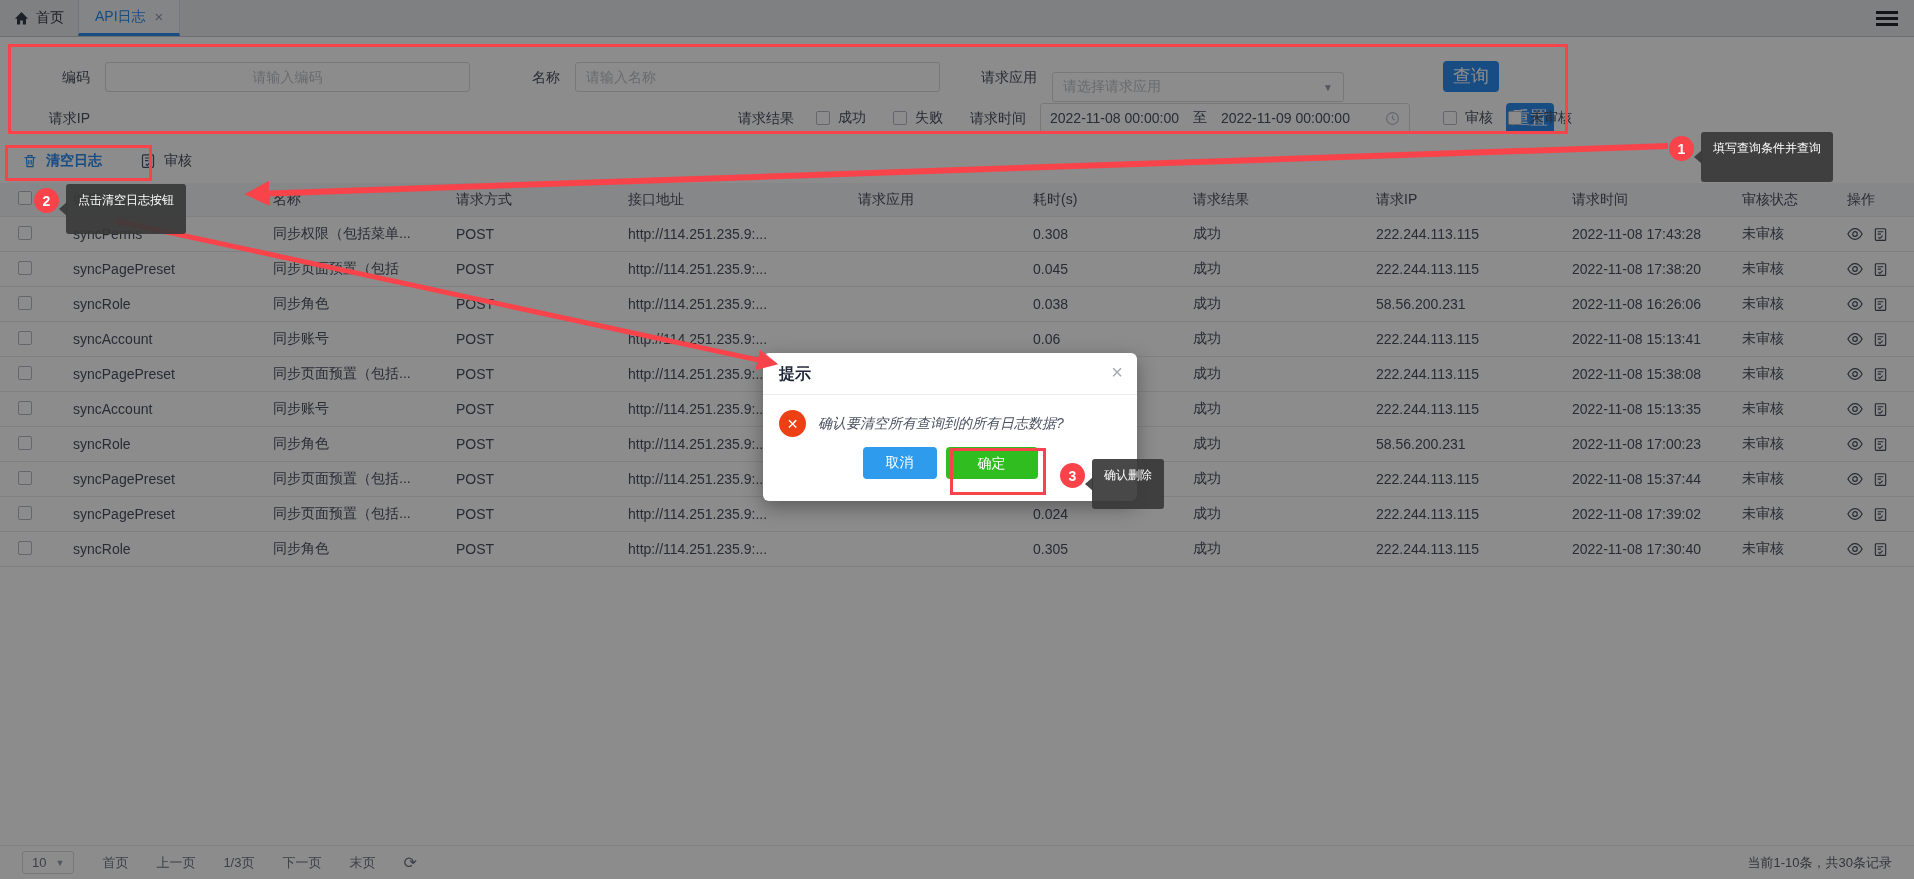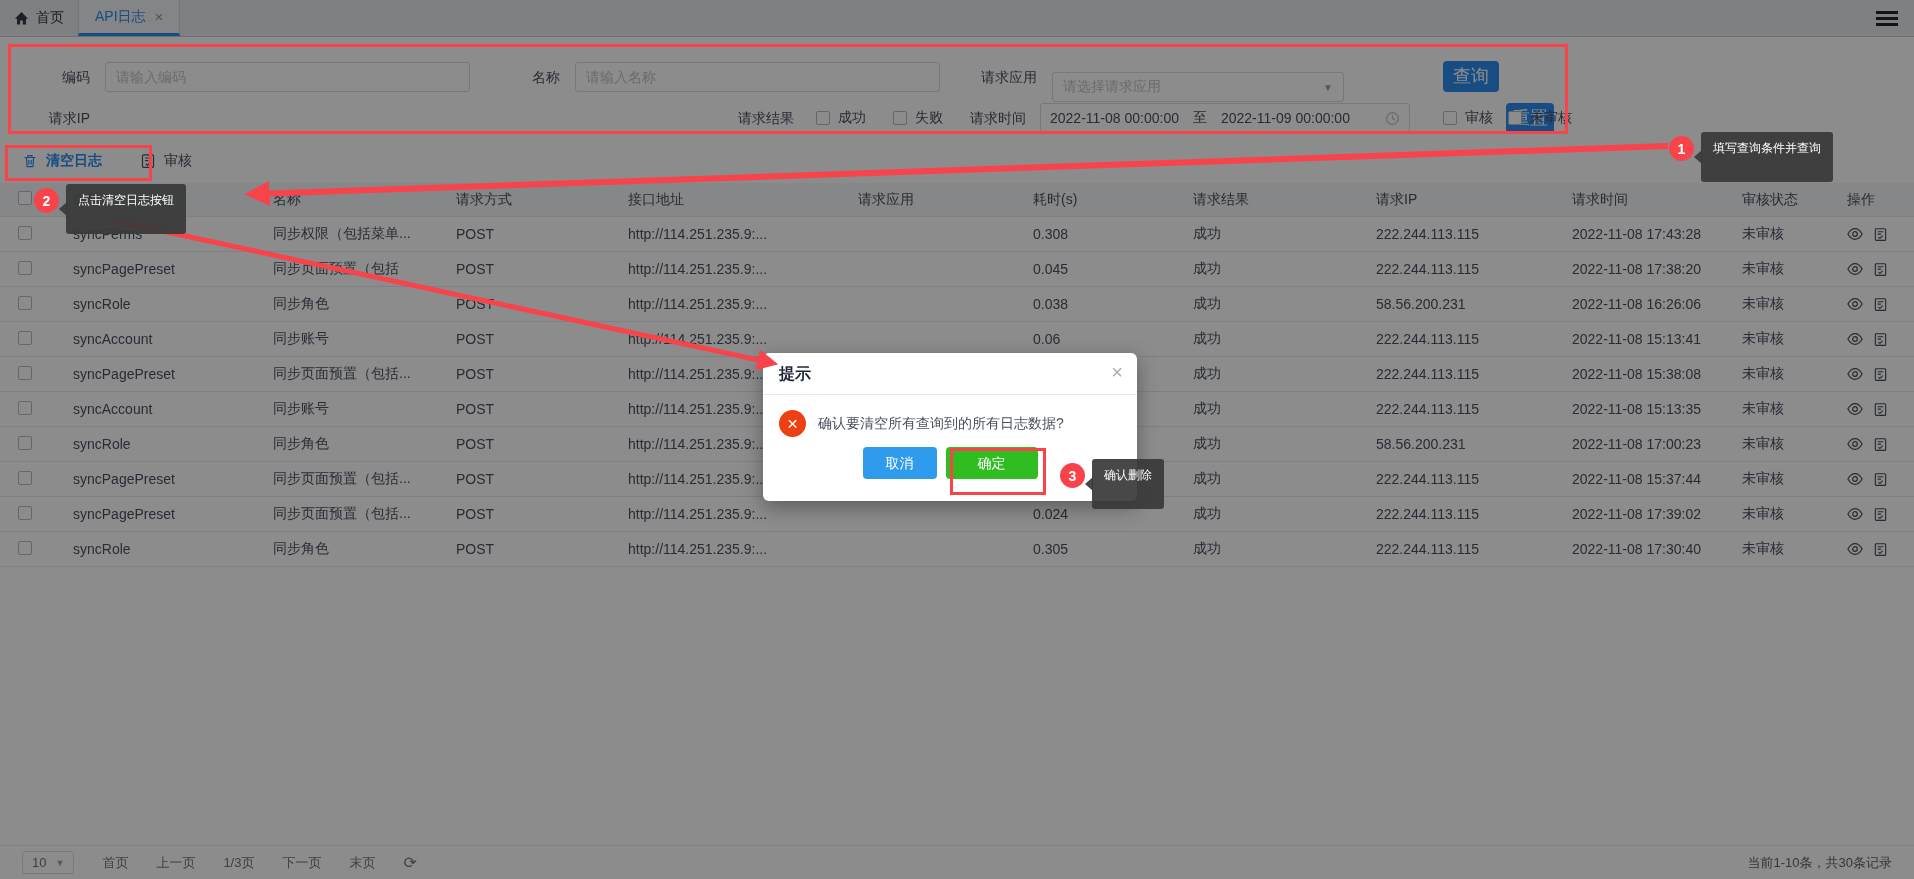--- a/index.html
+++ b/index.html
@@ -58,24 +58,24 @@
   
   .mask{position:absolute;inset:0;background:rgba(0,0,0,0.45);z-index:10;}
   .modal{position:absolute;left:763px;top:353px;width:374px;height:148px;background:#fff;border-radius:6px;
          z-index:20;box-shadow:0 6px 20px rgba(0,0,0,.35);}
   .modal-header{height:41px;line-height:41px;padding:0 16px;border-bottom:1px solid #e8eaec;
                 font-size:16px;font-weight:bold;color:#1c2438;}
   .modal-close{position:absolute;top:9px;right:14px;font-size:20px;color:#a5abb5;cursor:pointer;line-height:1;}
   .modal-body{display:flex;align-items:center;gap:12px;padding:15px 16px 5px;}
   .err-icon{width:27px;height:27px;min-width:27px;border-radius:50%;background:#ed4014;color:#fff;font-size:14px;
             font-weight:bold;display:flex;align-items:center;justify-content:center;}
-  .modal-msg{font-size:14px;color:#495060;}
+  .modal-msg{font-size:14px;color:#495060;font-style:italic;}
   .modal-footer{display:flex;justify-content:center;gap:9px;padding-top:5px;}
   .m-btn{height:32px;line-height:32px;border-radius:4px;color:#fff;font-size:14px;text-align:center;cursor:pointer;}
-  .m-cancel{width:74px;background:#2e9bec;}
+  .m-cancel{width:74px;background:#2e9bec;font-family:Liberation Mono, monospace;}
   .m-ok{width:92px;background:#2fbd1f;}
   
   .anno-box{position:absolute;border:3px solid #f8434a;box-sizing:border-box;z-index:40;pointer-events:none;}
   .anno-circle{position:absolute;width:25px;height:25px;border-radius:50%;background:#f8434a;color:#fff;z-index:45;
                display:flex;align-items:center;justify-content:center;font-size:14px;font-weight:bold;pointer-events:none;}
   .anno-tip{position:absolute;background:rgba(56,56,56,0.92);color:#fff;font-size:12px;height:50px;line-height:33px;
             padding:0 12px;border-radius:3px;z-index:45;white-space:nowrap;pointer-events:none;}
   .anno-tip::before{content:"";position:absolute;left:-7px;top:50%;transform:translateY(-50%);
                     border:7px solid transparent;border-right:8px solid rgba(56,56,56,0.92);border-left:none;}
   .arrows{position:absolute;inset:0;z-index:38;pointer-events:none;}
@@ -97,21 +97,21 @@
   <div class="menu-btn">
       <i></i>
       <i></i>
       <i></i>
     </div>
 </div>
 
 <div class="filter">
 
   <div class="f-label" style="left:20px;top:25px;width:70px;">编码</div>
-  <input class="f-input" style="left: 105px; top: 25px; width: 365px;" placeholder="请输入编码">
+  <input class="f-input" style="left: 105px; top: 25px; width: 365px; text-align: center;" placeholder="请输入编码">
   <div class="f-label" style="left:490px;top:25px;width:70px;">名称</div>
   <input class="f-input" style="left: 575px; top: 25px; width: 365px;" placeholder="请输入名称">
   <div class="f-label" style="left:945px;top:25px;width:92px;">请求应用</div>
   <div class="f-select" style="left:1052px;top:19px;width:292px;margin-top:16px;">
     <span>请选择请求应用</span>
     <span class="caret">▼</span>
   </div>
   <div class="btn" style="left:1443px;top:24px;width:56px;">查询</div>
   <div class="btn" style="left:1506px;top:24px;width:48px;margin-top:42px;">重置</div>
 

